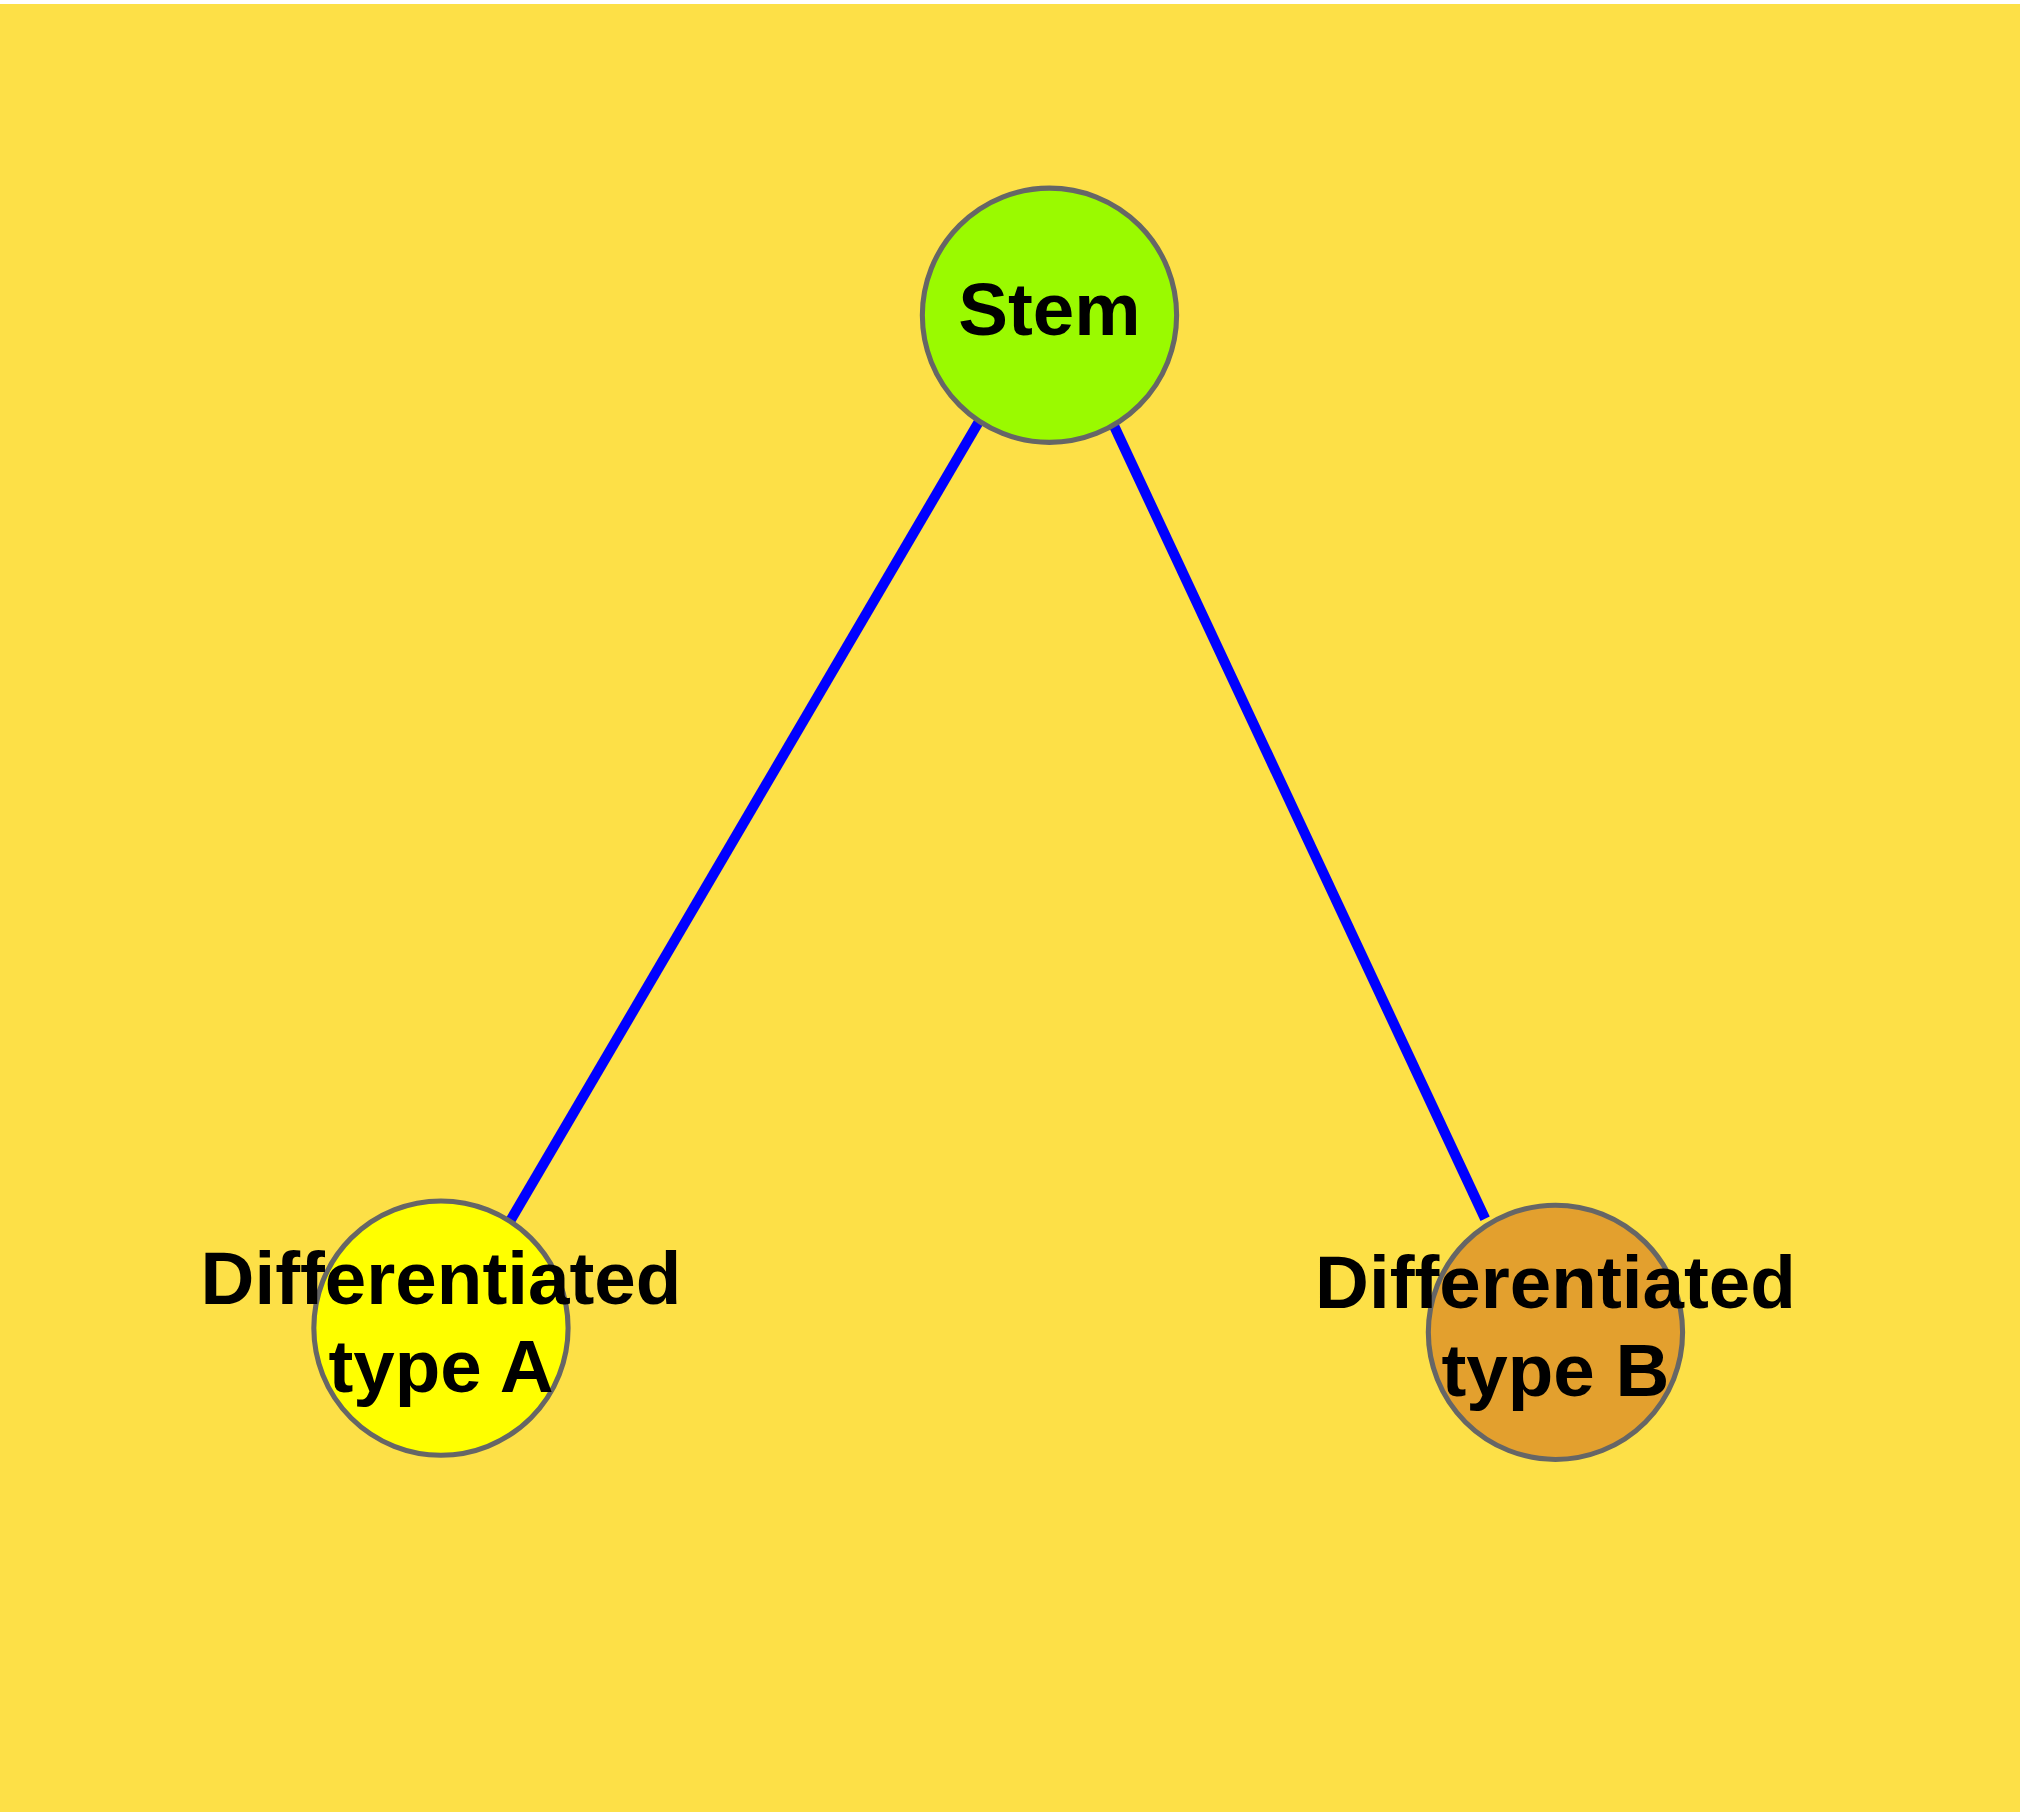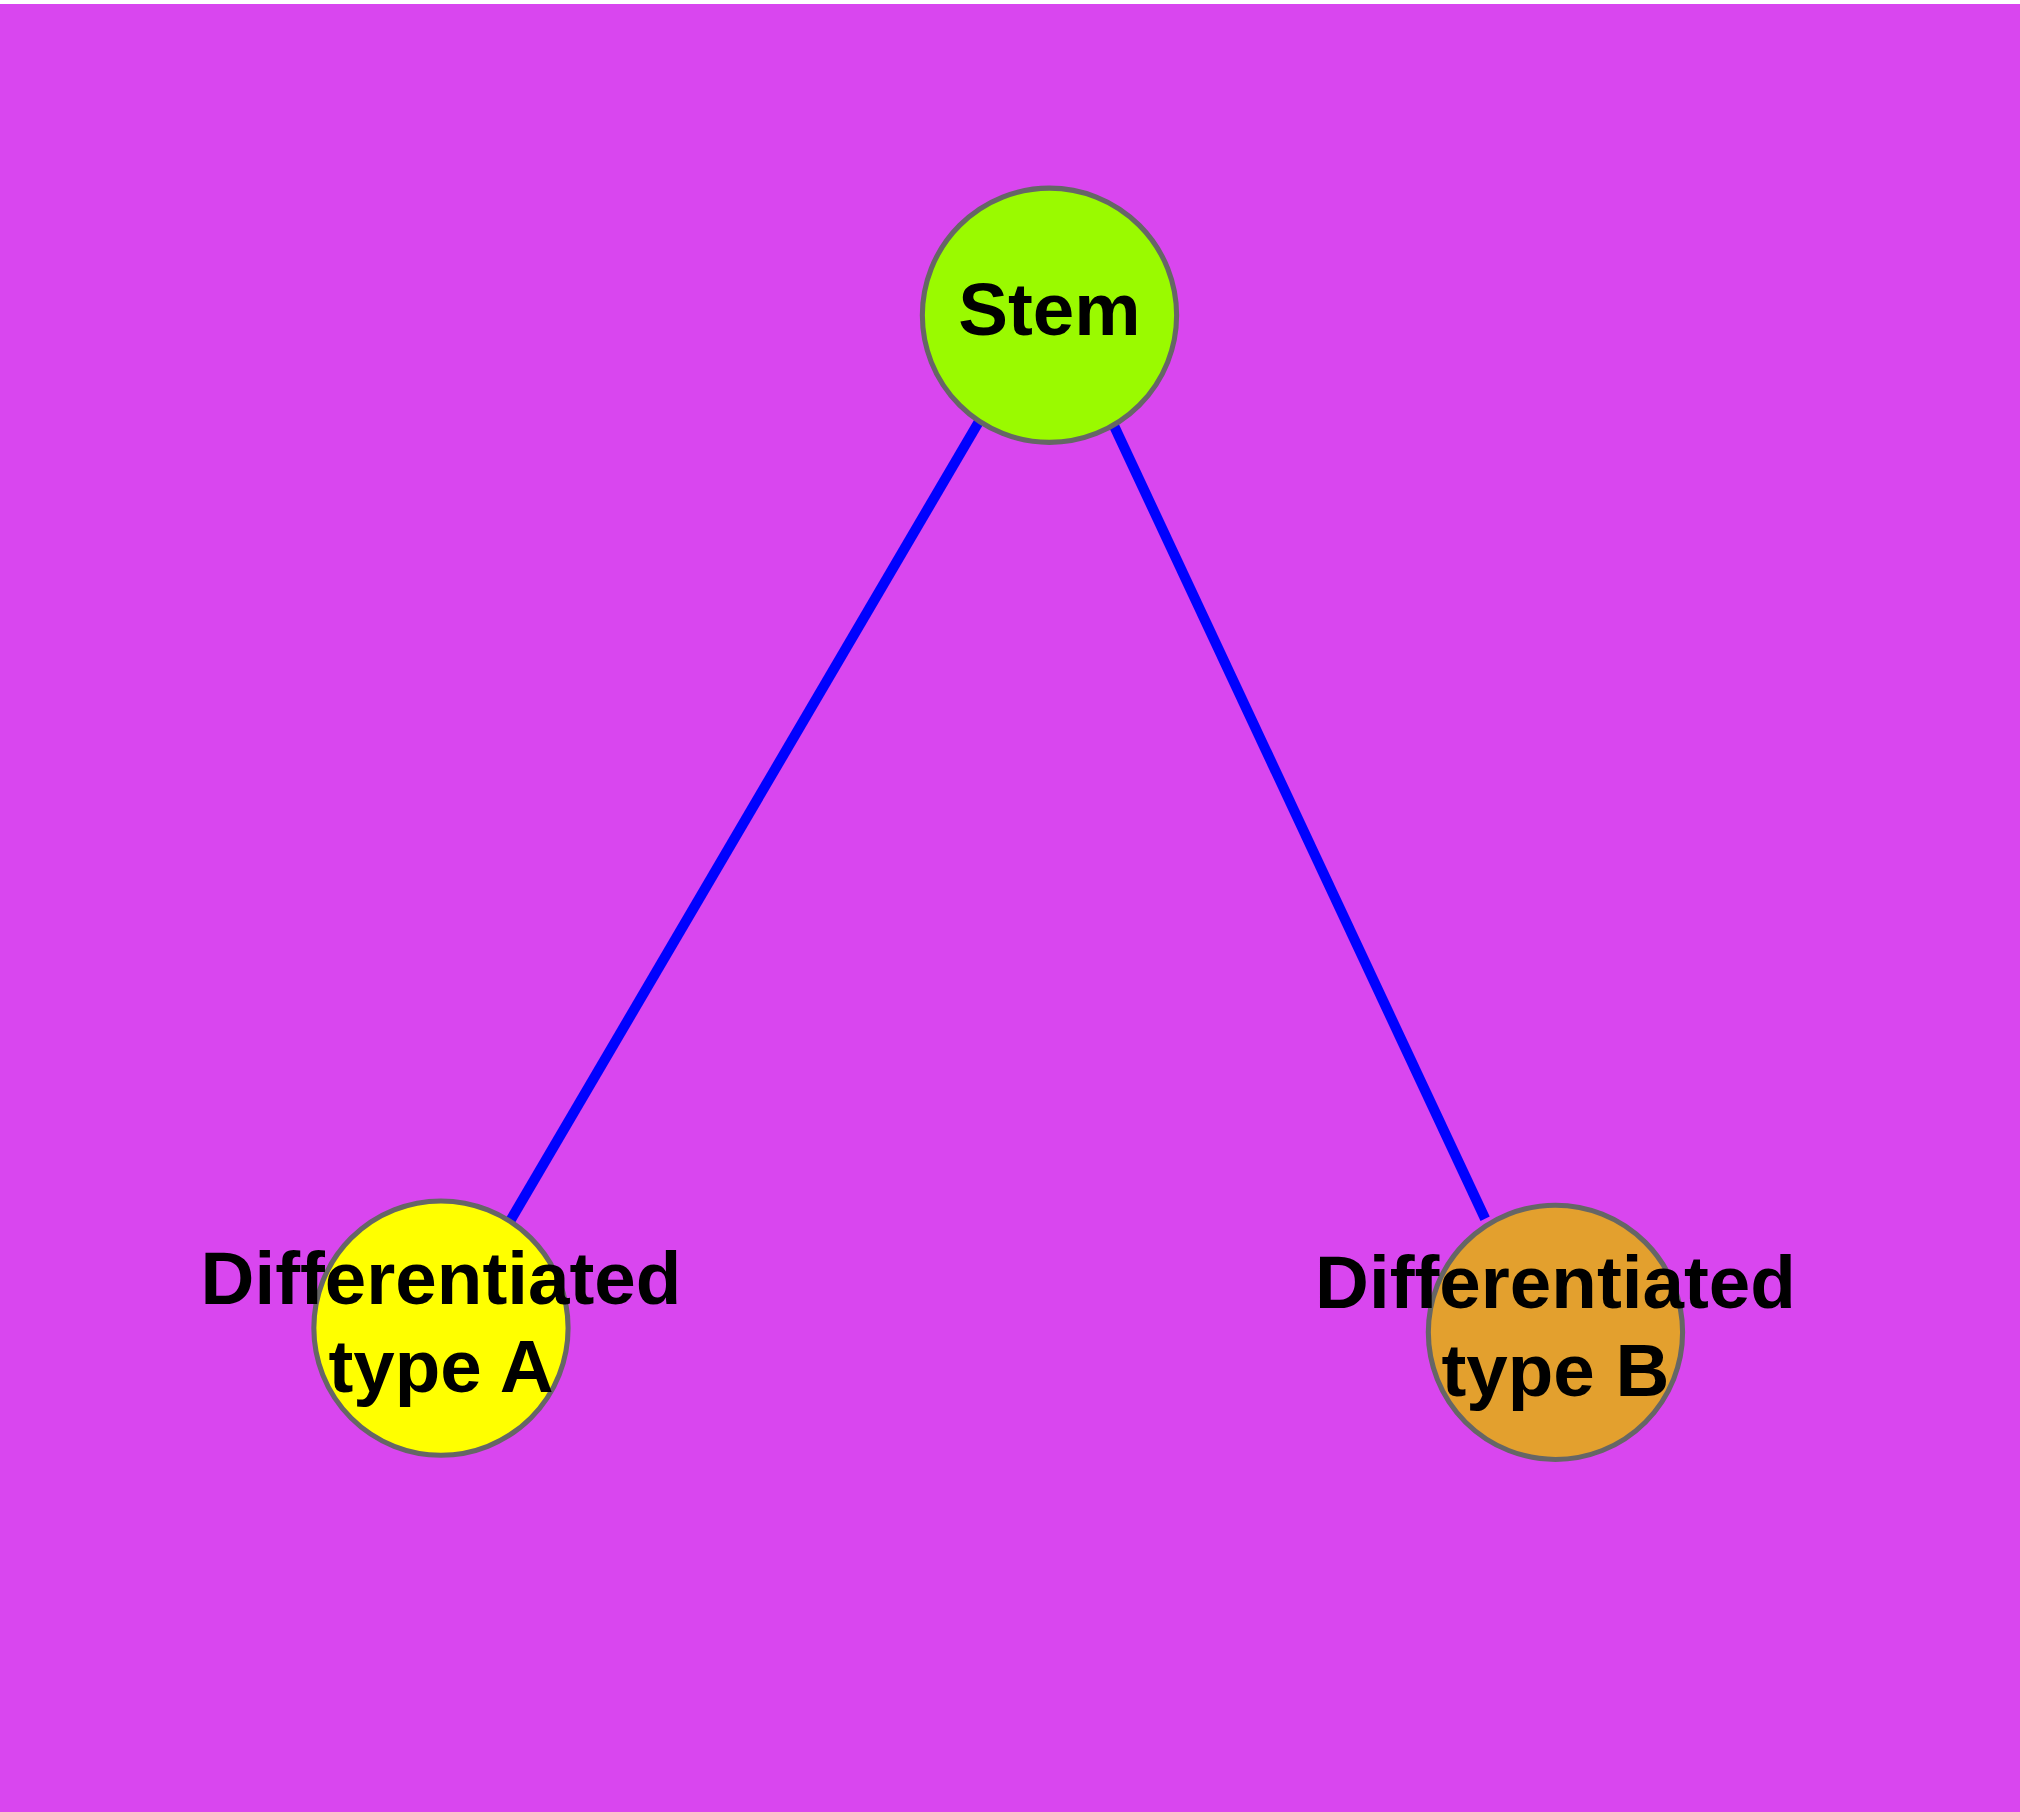--- a/index.html
+++ b/index.html
@@ -47,21 +47,21 @@
     top: 0;
     left: 0;
     width: 2021px;
     height: 4.2px;
     background: #ffffff;
   }
 </style>
 </head>
 <body>
 
-<div id="canvas" style="width: 2021px; height: 1812px; background: #d946ef;">
+<div id="canvas" style="width: 2021px; height: 1812px; background: #fde047;">
 
   <div class="top-strip" style="width: 2021px;"></div>
 
   <svg id="graph-svg" viewBox="0 0 2384 2138" style="width: 2021px; height: 1812px;">
 
     <g>
       <line class="edge-line" x1="1155" y1="497" x2="602" y2="1440" stroke="#0000ff" stroke-width="12"></line>
       <line class="edge-line" x1="1313" y1="500" x2="1752" y2="1438" stroke="#0000ff" stroke-width="12"></line>
     </g>
 

